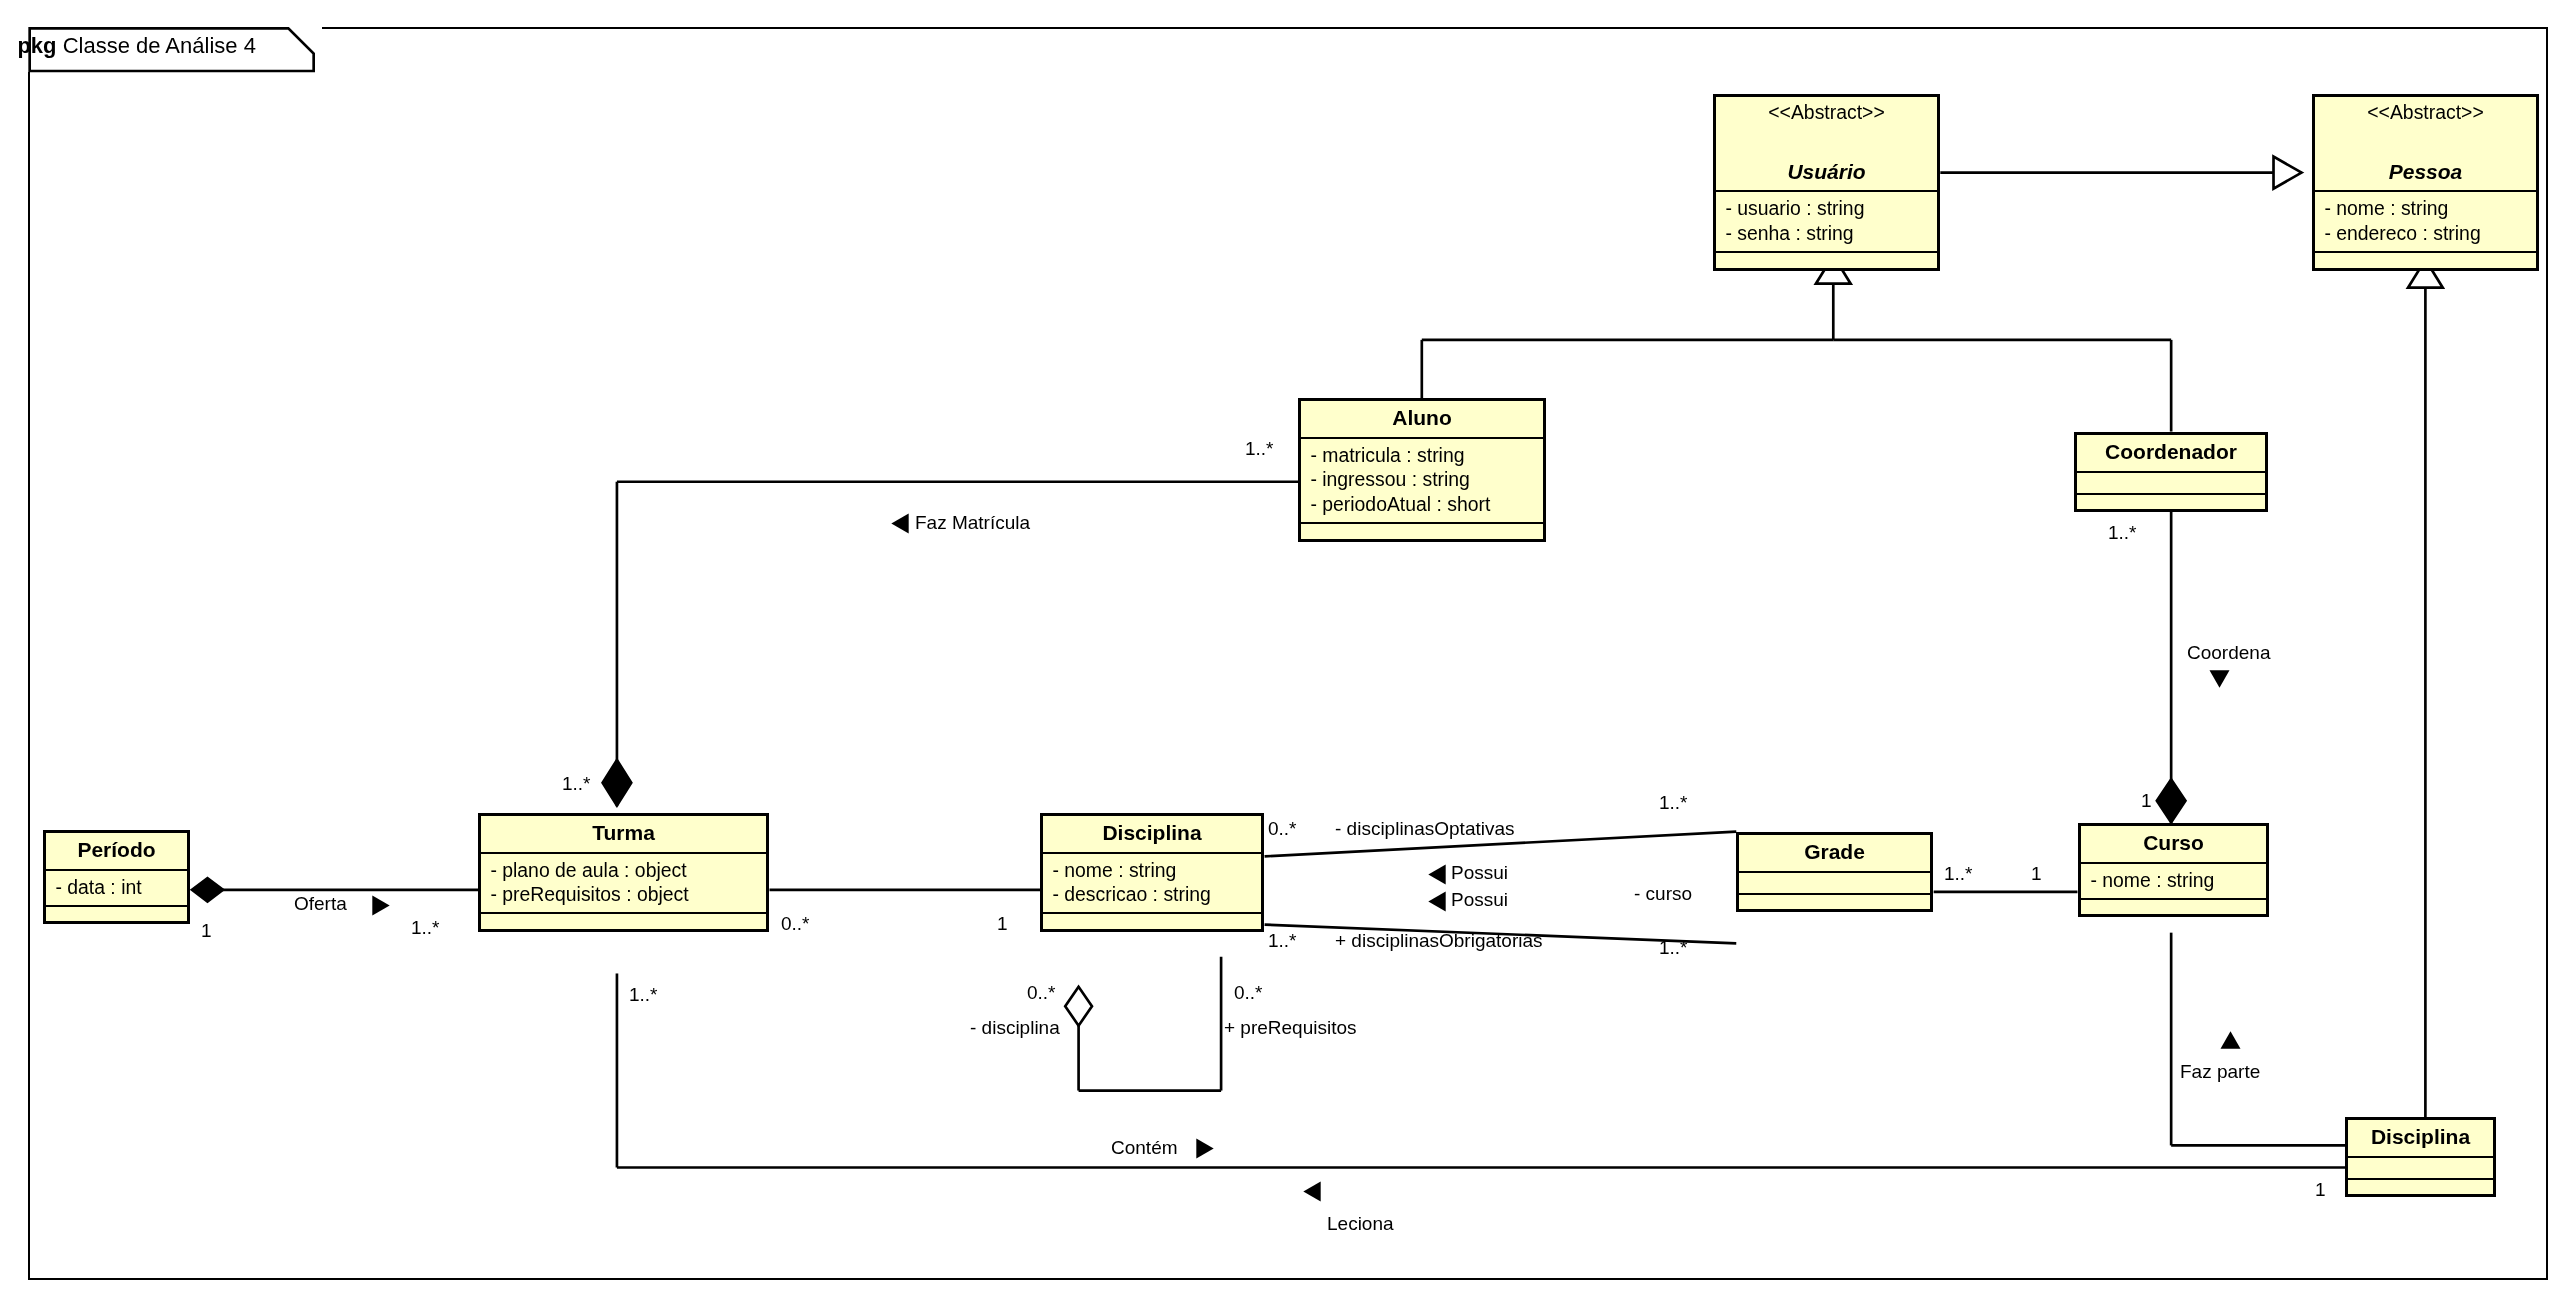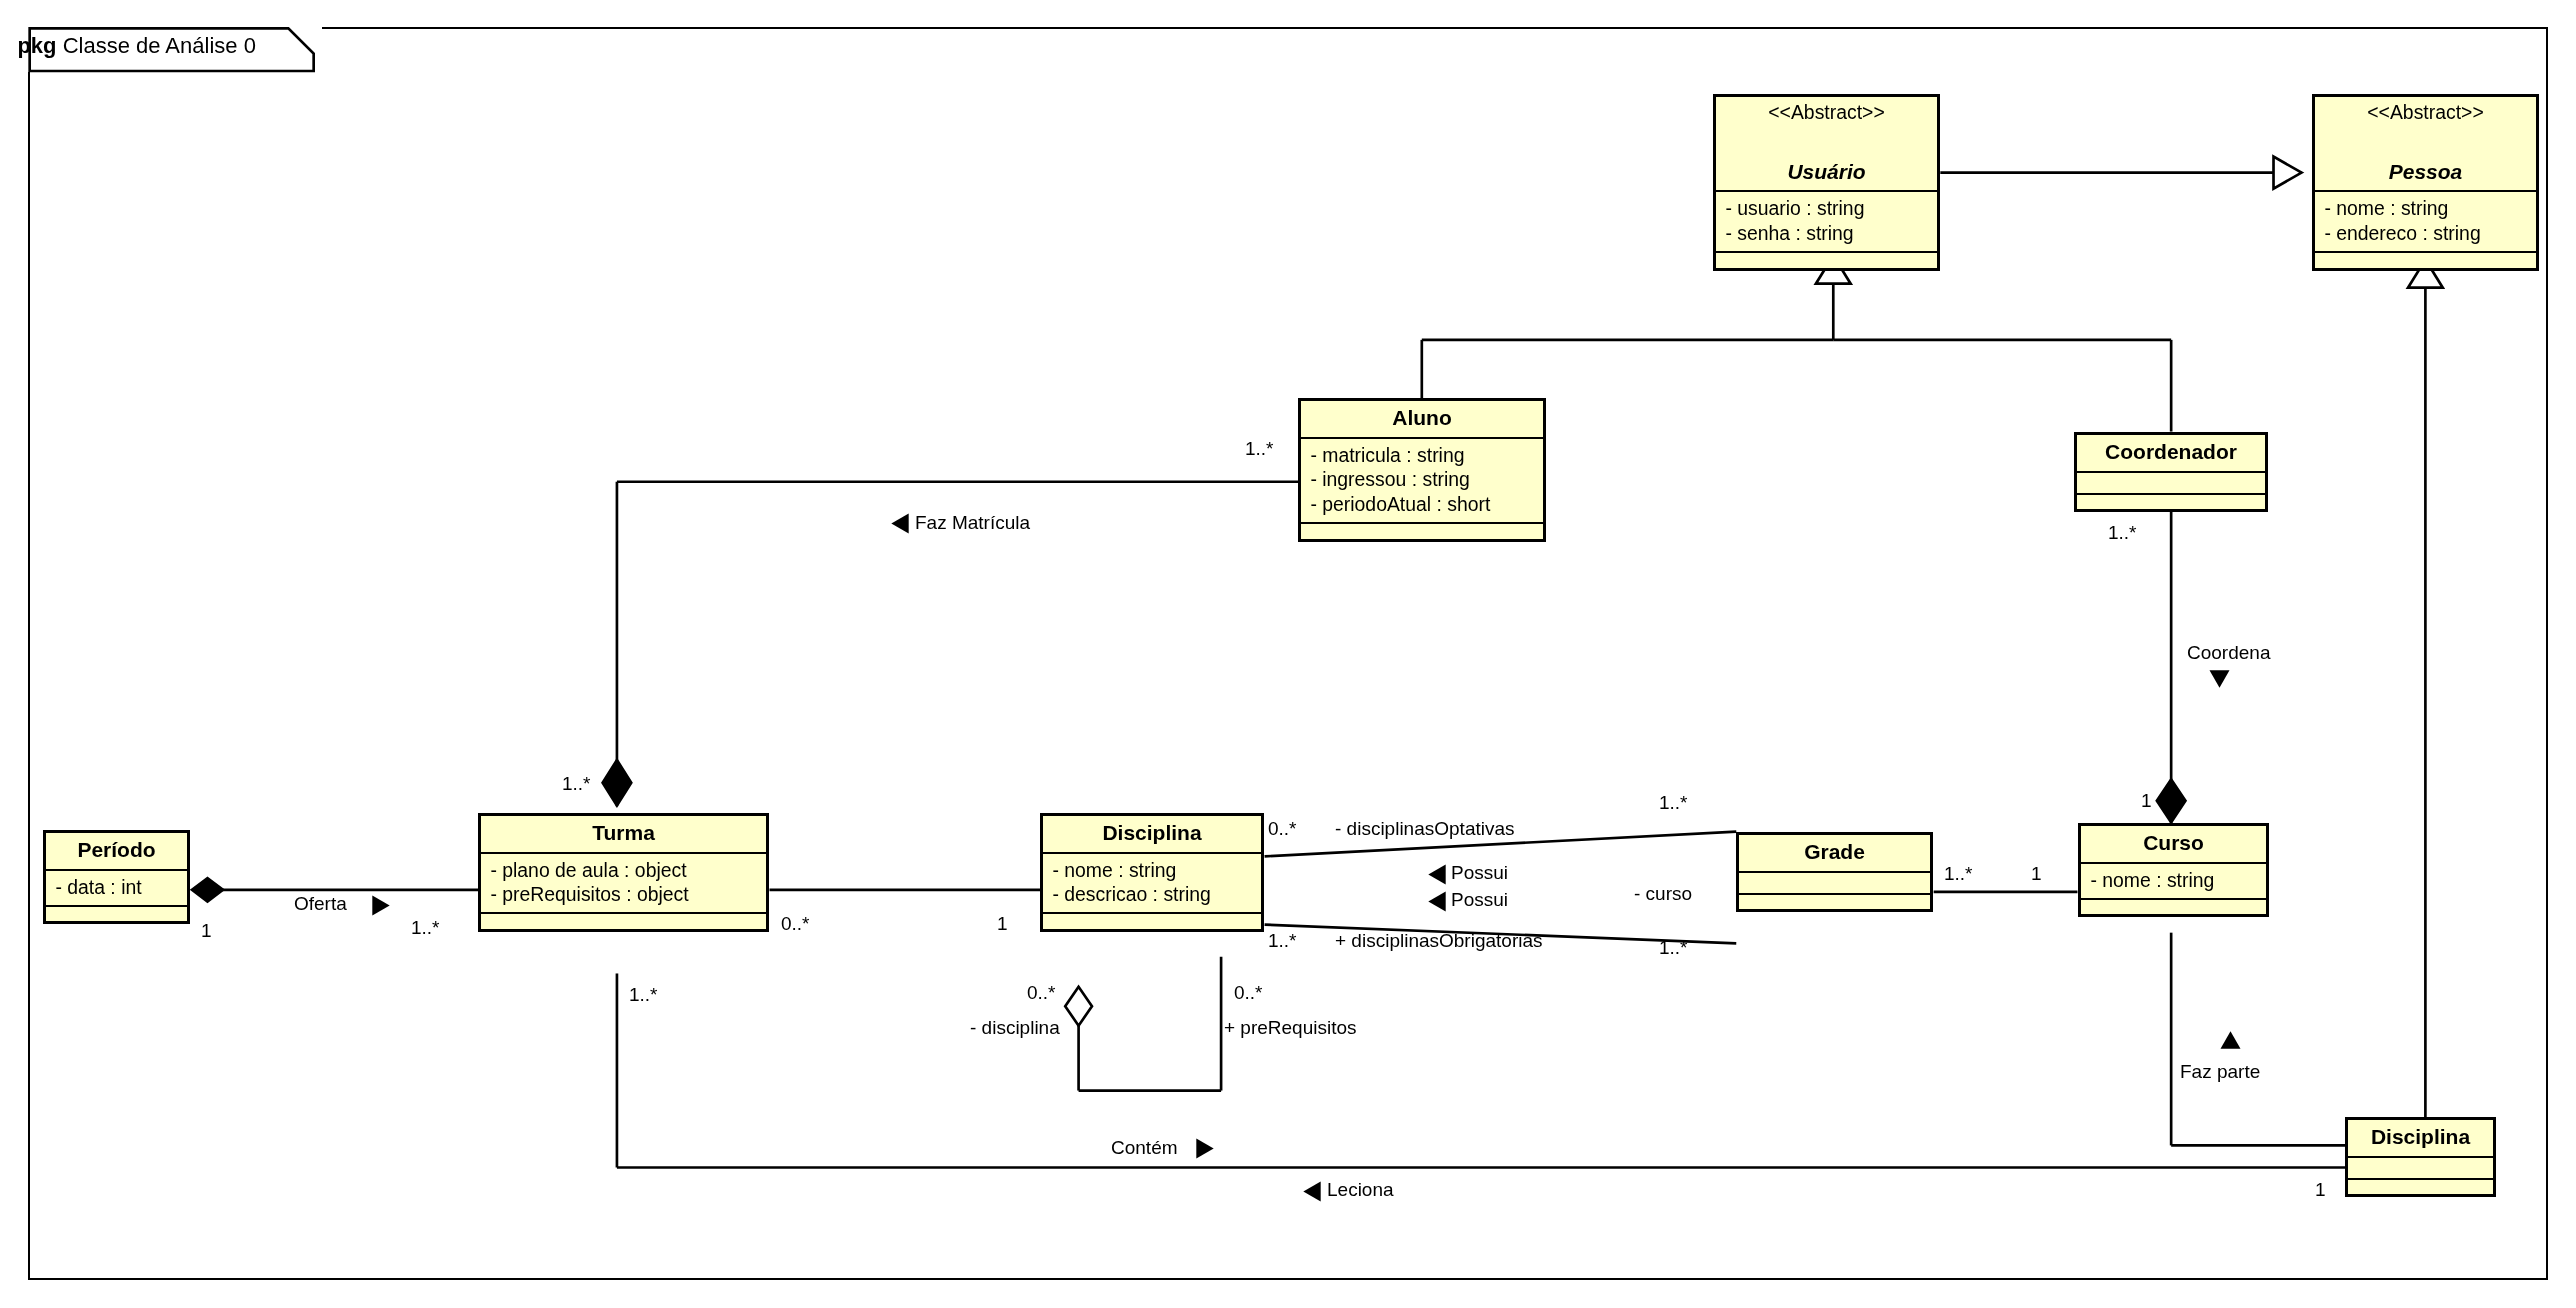--- a/index.html
+++ b/index.html
@@ -107,21 +107,21 @@
 <div id="stage">
 
   <div id="pkg-frame"></div>
   <div id="pkg-tab">
     <svg width="294" height="48" viewBox="0 0 440 72">
       <path d="M2,2 L390,2 L428,40 L428,66 L2,66 Z" fill="#ffffff" stroke="#000000" stroke-width="4"></path>
     </svg>
   </div>
   <div id="pkg-label">
     <span class="kw">pkg</span>
-    <span>Classe de Análise 0</span>
+    <span>Classe de Análise 4</span>
   </div>
 
   <svg id="lines" viewBox="0 0 3850 1955">
     <g stroke="#000" stroke-width="4" fill="none">
 
       <line x1="2900" y1="258" x2="3440" y2="258"></line>
 
       <line x1="2125" y1="595" x2="2125" y2="508"></line>
       <line x1="2125" y1="508" x2="2740" y2="508"></line>
       <line x1="2740" y1="508" x2="2740" y2="382"></line>
@@ -327,17 +327,17 @@
   <div class="mult" style="left:2141px; top:790px;">1</div>
 
   <svg class="tri" style="left:2219px; top:1030px;" width="23" height="20" viewBox="0 0 34 30">
     <polygon points="17,2 32,28 2,28" fill="#000"></polygon>
   </svg>
   <div class="dlabel" style="left:2180px; top:1061px;">Faz parte</div>
 
   <svg class="tri" style="left:1302px; top:1180px;" width="20" height="23" viewBox="0 0 30 34">
     <polygon points="28,2 28,32 2,17" fill="#000"></polygon>
   </svg>
-  <div class="dlabel" style="left:1327px; top:1179px;">Leciona</div>
+  <div class="dlabel" style="left:1327px; top:1213px;">Leciona</div>
   <div class="mult" style="left:2315px; top:1179px;">1</div>
 
 </div>
 
 
 </body></html>

